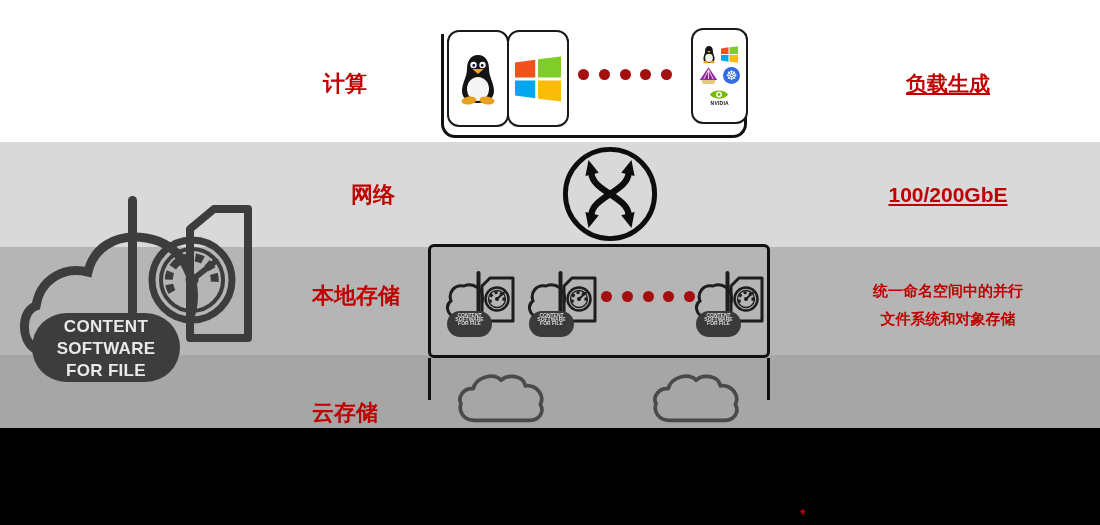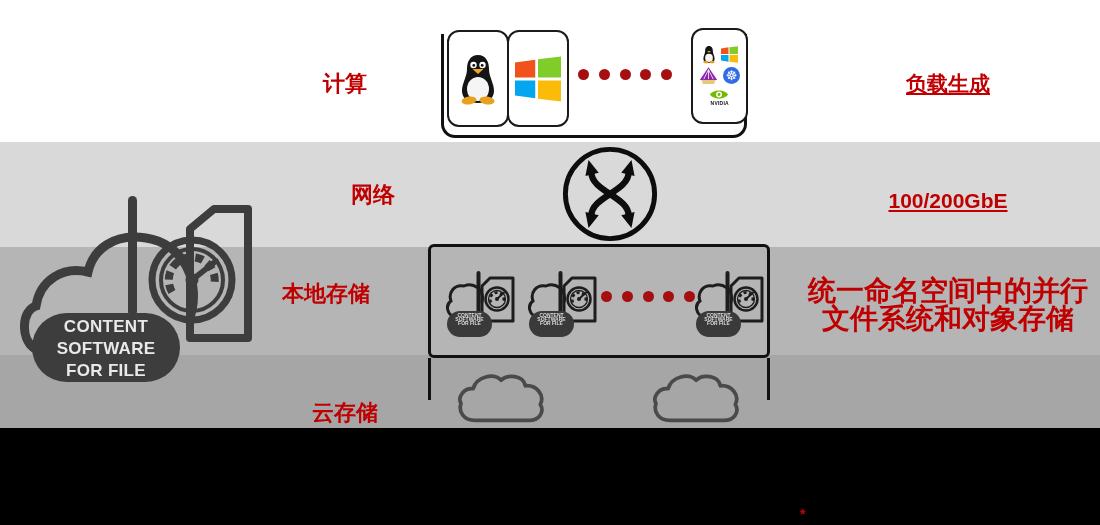--- a/index.html
+++ b/index.html
@@ -11,21 +11,21 @@
   .band-compute{top:0;height:142px;background:#ffffff;}
   .band-network{top:142px;height:105px;background:#d9d9d9;}
   .band-local{top:247px;height:108px;background:#b5b5b5;}
   .band-cloud{top:355px;height:73px;background:#a6a6a6;}
   .band-footer{top:428px;height:97px;background:#000000;}
   
   .lbl{position:absolute;transform:translateX(-50%);color:#c00000;font-weight:bold;
        white-space:nowrap;text-align:center;}
   .lbl-l{font-size:22px;line-height:24px;}
   .lbl-r{font-size:21px;line-height:24px;text-decoration:underline;}
-  .lbl-two{font-size:28px;line-height:28px;}
+  .lbl-two{font-size:15px;line-height:28px;}
   
   .compute-bracket{position:absolute;left:441px;top:34px;width:300px;height:101px;
       border:3px solid #111;border-top:none;border-radius:0 0 14px 14px;}
   .card{position:absolute;background:#fff;border:2.5px solid #1a1a1a;border-radius:12px;
       display:flex;align-items:center;justify-content:center;}
   .card-linux{left:447px;top:30px;width:58px;height:93px;}
   .card-windows{left:507px;top:30px;width:58px;height:93px;}
   .card-mixed{left:691px;top:28px;width:57px;height:96px;flex-direction:column;gap:3px;padding:2px 0;box-sizing:border-box;}
   .mixrow{display:flex;align-items:center;justify-content:center;gap:5px;}
   .k8s{width:17px;height:17px;border-radius:50%;background:#326ce5;color:#fff;
@@ -63,25 +63,25 @@
 <div id="stage">
 
   <div class="band band-compute"></div>
   <div class="band band-network"></div>
   <div class="band band-local"></div>
   <div class="band band-cloud"></div>
   <div class="band band-footer"></div>
 
   <div class="lbl lbl-l" style="left:345px;top:72px;">计算</div>
   <div class="lbl lbl-l" style="left:345px;top:183px;margin-left:28px;">网络</div>
-  <div class="lbl lbl-l" style="left:326px;top:284px;font-family:Liberation Mono, monospace;">本地存储</div>
+  <div class="lbl lbl-l" style="left:356px;top:284px;">本地存储</div>
   <div class="lbl lbl-l" style="left:345px;top:401px;">云存储</div>
 
   <div class="lbl lbl-r" style="left:948px;top:72px;">负载生成</div>
-  <div class="lbl lbl-r" style="left:948px;top:189px;">100/200GbE</div>
+  <div class="lbl lbl-r" style="left:948px;top:183px;">100/200GbE</div>
   <div class="lbl lbl-two" style="left:948px;top:277px;">
     <span style="display:block;">统一命名空间中的并行</span>
     <span style="display:block;">文件系统和对象存储</span>
   </div>
 
   <div class="compute-bracket"></div>
 
   <div class="card card-linux">
     <svg width="40" height="54" viewBox="0 0 40 52">
       <path d="M20 2 C12 2 9 9 9 16 C9 24 4 30 4 38 C4 46 11 50 20 50 C29 50 36 46 36 38 C36 30 31 24 31 16 C31 9 28 2 20 2 Z" fill="#141414"></path>

